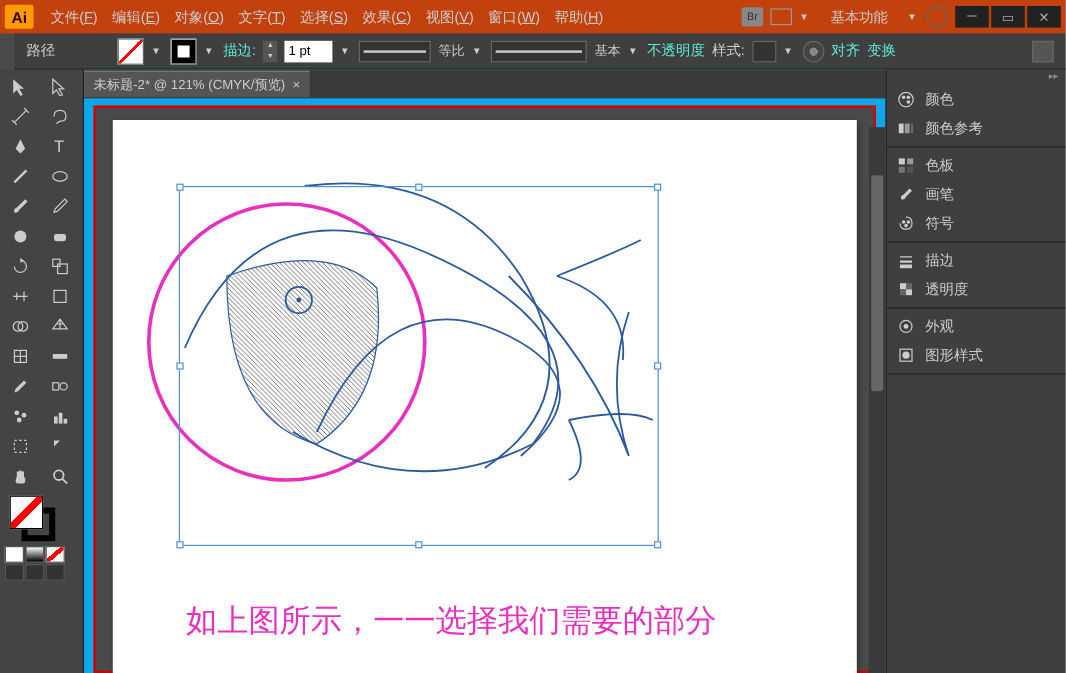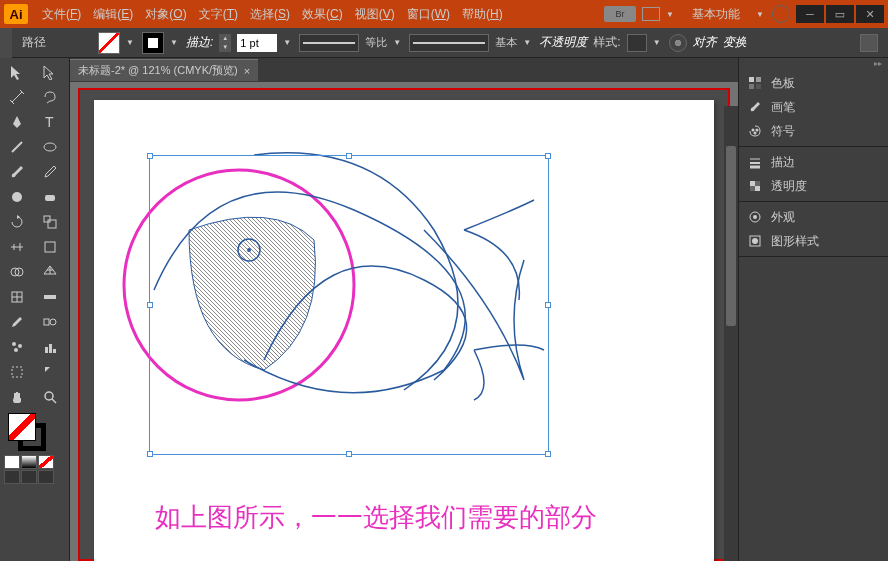--- a/index.html
+++ b/index.html
@@ -3,32 +3,32 @@
 <meta charset="utf-8">
 <style>
 * { margin: 0; padding: 0; box-sizing: border-box; font-family: "Microsoft YaHei", sans-serif; }
 body { background: #4a4a4a; width: 888px; height: 561px; overflow: hidden; position: relative; }
 
 .titlebar { height: 28px; background: #c2410c; display: flex; align-items: center; padding: 0 4px; }
 .ai-logo { width: 24px; height: 20px; background: #ff9a00; color: #330000; font-weight: bold; font-size: 13px; display: flex; align-items: center; justify-content: center; border-radius: 2px; margin-right: 8px; }
 .menu-item { color: #ccc; font-size: 12px; padding: 0 6px; cursor: pointer; line-height: 28px; }
 .menu-accel { text-decoration: underline; }
 .titlebar-right { margin-left: auto; display: flex; align-items: center; gap: 6px; }
-.bridge-icon { width: 32px; height: 16px; background: #888; border-radius: 2px; font-size:9px; color:#333; display:flex; align-items:center; justify-content:center; }
+.bridge-icon { width: 18px; height: 16px; background: #888; border-radius: 2px; font-size:9px; color:#333; display:flex; align-items:center; justify-content:center; }
 .arrange-icon { width: 18px; height: 14px; border: 1px solid #999; }
 .workspace-label { color: #ccc; font-size: 12px; padding: 0 10px; }
 .search-btn { width: 18px; height: 18px; border: 1px solid #666; border-radius: 50%; position: relative; }
 .win-controls { display: flex; gap: 2px; }
 .win-btn { width: 28px; height: 18px; background: #222; display:flex; align-items:center; justify-content:center; }
 .win-btn span { color:#aaa; font-size:11px; }
 
 .control-bar { height: 30px; background: #3f3f3f; border-bottom: 1px solid #222; display: flex; align-items: center; padding: 0 10px; gap: 6px; margin-left: 12px; }
 .ctrl-label { color: #ccc; font-size: 12px; }
 .ctrl-link { color: #78bfff; font-size: 12px; cursor:pointer; }
-.ctrl-link.orange { color: #ffffff; font-style: italic; }
+.ctrl-link.orange { color: #5eead4; }
 .fill-swatch { width: 22px; height: 22px; border:1px solid #666; position:relative; background: linear-gradient(to bottom right, transparent 45%, red 45%, red 55%, transparent 55%), #fff; }
 .stroke-swatch { width: 22px; height: 22px; border:1px solid #666; background:#fff; box-shadow: inset 0 0 0 5px #000, inset 0 0 0 6px #fff; }
 .dropdown-arrow { width:10px; color:#ccc; font-size:8px; }
 .stroke-input { width: 40px; height: 18px; background:#fff; color:#000; font-size:11px; display:flex; align-items:center; padding:0 3px; }
 .stroke-arrows { width:12px; height:18px; background:#555; display:flex; flex-direction:column; }
 .stroke-arrows span { flex:1; font-size:6px; color:#ccc; display:flex; align-items:center; justify-content:center; }
 .profile-box { width: 60px; height:18px; border:1px solid #666; background:#333; display:flex; align-items:center; }
 .profile-uniform { flex:1; border-top:2px solid #ccc; margin:0 3px; }
 .profile-label { color:#ccc; font-size:11px; }
 .brush-box { width:80px; height:18px; border:1px solid #666; background:#333; display:flex; align-items:center; }
@@ -44,21 +44,21 @@
 .tool { width: 30px; height: 24px; display: flex; align-items: center; justify-content: center; cursor: pointer; }
 .tool svg { width: 16px; height: 16px; }
 .color-swatches { margin-top:4px; position:relative; width:40px; height:40px; margin-left:6px; }
 .fill-sw { position:absolute; width:28px; height:28px; background:#fff; border:1px solid #000; top:0; left:0; }
 .fill-sw::after { content:''; position:absolute; top:0; left:0; right:0; bottom:0; background:linear-gradient(to bottom right, transparent 42%, red 42%, red 58%, transparent 58%); }
 .stroke-sw { position:absolute; width:28px; height:28px; top:10px; left:10px; border:5px solid #000; background:transparent; }
 .mini-rows { display:flex; flex-direction:column; gap:1px; margin-top:2px; padding-left:2px; }
 .mini-row { display:flex; gap:1px; }
 .mini-btn { width:16px; height:14px; background:#333; border:1px solid #555; }
 
-.doc-area { flex: 1; background: #737373; display: flex; flex-direction: column; }
+.doc-area { flex: 1; background: #0ea5e9; display: flex; flex-direction: column; }
 .doc-tab-row { height: 24px; background: #3a3a3a; display: flex; align-items: center; }
 .doc-tab { height: 22px; background: #555; color: #ccc; font-size: 11px; padding: 0 8px; display: flex; align-items: center; gap: 6px; border-top:1px solid #777; }
 .doc-tab .close-x { font-size:11px; cursor:pointer; }
 .canvas-wrap { flex: 1; position: relative; overflow: hidden; }
 .red-border { position:absolute; top:6px; left:8px; right:8px; bottom:0; border:2px solid #d40000; background:#4a4a4a; }
 .artboard { position:absolute; top:10px; left:14px; width:620px; height:540px; background:#fff; box-shadow: 2px 2px 5px rgba(0,0,0,0.3); }
 .selection-box { position:absolute; border:1px solid #4a90d9; }
 .sel-handle { position:absolute; width:6px; height:6px; background:#fff; border:1px solid #4a90d9; }
 .caption { position:absolute; color:#e82fbf; font-size:26px; font-weight:400;margin-left:41px; }
 
@@ -371,20 +371,43 @@
 
   <div class="right-panels">
     <div class="collapse-btn">
         <span>▸▸</span>
       </div>
     <div id="right-groups">
         <div class="panel-group">
           <div class="panel-item">
             <span class="panel-icon">
               <svg viewBox="0 0 14 14">
+                <circle cx="7" cy="7" r="6" fill="none" stroke="#ccc"></circle>
+                <circle cx="5" cy="5" r="1.5" fill="#ccc"></circle>
+                <circle cx="9" cy="5" r="1.5" fill="#ccc"></circle>
+                <circle cx="9" cy="9" r="1.5" fill="#ccc"></circle>
+              </svg>
+            </span>
+            <span>颜色</span>
+          </div>
+          <div class="panel-item">
+            <span class="panel-icon">
+              <svg viewBox="0 0 14 14">
+                <rect x="1" y="3" width="4" height="8" fill="#ccc"></rect>
+                <rect x="6" y="3" width="4" height="8" fill="#999"></rect>
+                <rect x="11" y="3" width="2" height="8" fill="#666"></rect>
+              </svg>
+            </span>
+            <span>颜色参考</span>
+          </div>
+        </div>
+        <div class="panel-group">
+          <div class="panel-item">
+            <span class="panel-icon">
+              <svg viewBox="0 0 14 14">
                 <rect x="1" y="1" width="5" height="5" fill="#ccc"></rect>
                 <rect x="8" y="1" width="5" height="5" fill="#999"></rect>
                 <rect x="1" y="8" width="5" height="5" fill="#777"></rect>
                 <rect x="8" y="8" width="5" height="5" fill="#555"></rect>
               </svg>
             </span>
             <span>色板</span>
           </div>
           <div class="panel-item">
             <span class="panel-icon">

